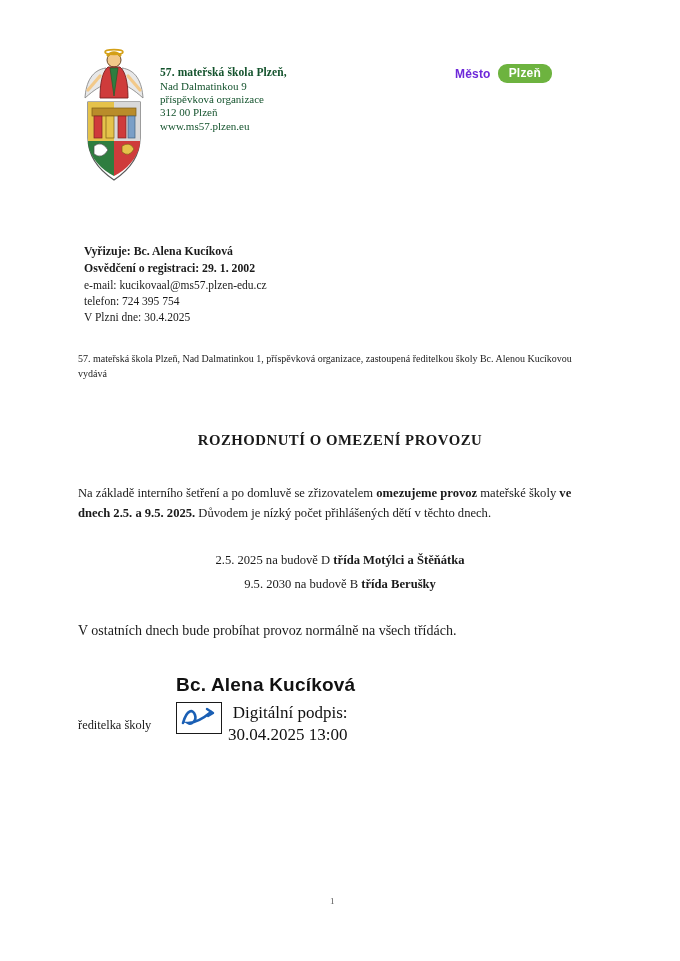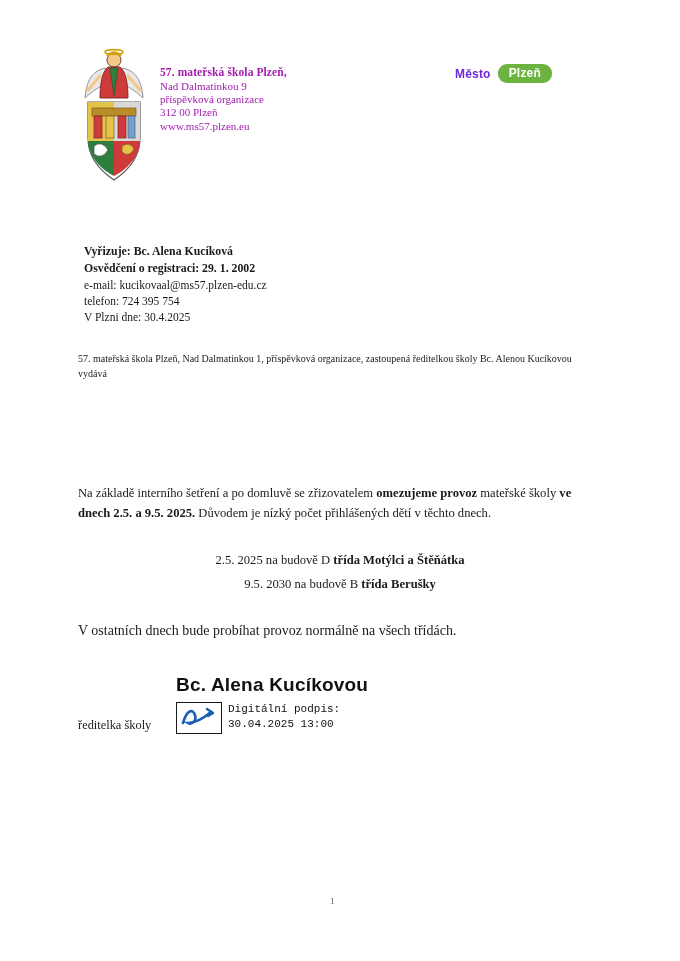--- a/index.html
+++ b/index.html
@@ -38,21 +38,21 @@
     width: 72px;
     height: 148px;
   }
 
   .school-block {
     position: absolute;
     left: 160px;
     top: 26px;
     width: 220px;
     font-family: "Liberation Serif", serif;
-    color: #a21caf;
+    color: #14532d;
   }
   .school-name {
     font-size: 11.5px;
     font-weight: bold;
     line-height: 1.18;
     letter-spacing: 0.1px;
   }
   .school-line {
     font-size: 11px;
     line-height: 1.22;
@@ -175,24 +175,25 @@
     height: 32px;
     border: 1.4px solid #1a1a1a;
     box-sizing: border-box;
   }
   .sig-box svg { display: block; }
 
   .sig-meta {
     position: absolute;
     left: 228px;
     top: 702px;
-    font-family: Liberation Mono, monospace;
-    font-size: 11px;
+    font-family: Liberation Serif, serif;
+    font-size: 17px;
     line-height: 1.32;
     color: #111111;
+    text-align: right;
   }
 
   .page-mark {
     position: absolute;
     left: 330px;
     top: 896px;
     font-size: 9px;
     color: #555;
   }
 </style>
@@ -255,39 +256,40 @@
   <div class="contact">
     <div class="b">Vyřizuje: Bc. Alena Kucíková</div>
     <div class="b">Osvědčení o registraci: 29. 1. 2002</div>
     <div>e-mail: kucikovaal@ms57.plzen-edu.cz</div>
     <div>telefon: 724 395 754</div>
     <div>V Plzni  dne:  30.4.2025</div>
   </div>
 
   <div class="intro">57. mateřská škola Plzeň, Nad Dalmatinkou 1, příspěvková organizace, zastoupená ředitelkou školy Bc. Alenou Kucíkovou vydává</div>
 
+  <div class="title">ROZHODNUTÍ O OMEZENÍ PROVOZU</div>
 
   <div class="para1">
     <span>Na základě interního šetření a po domluvě se zřizovatelem </span><b>omezujeme provoz</b><span> mateřské školy </span><b>ve dnech 2.5. a 9.5. 2025.</b><span>   Důvodem je nízký počet přihlášených dětí v těchto dnech.</span>
   </div>
 
 
   <div class="centered-line c2">
     <span>2.5. 2025 na budově D </span><b>třída Motýlci a Štěňátka</b>
   </div>
 
   <div class="centered-line c3">
     <span>9.5. 2030 na budově B </span><b>třída Berušky</b>
   </div>
 
   <div class="para2">V ostatních dnech bude probíhat provoz normálně na všech třídách.</div>
 
   <div class="sig-label">ředitelka školy</div>
 
-  <div class="sig-name">Bc. Alena Kucíkovou</div>
+  <div class="sig-name">Bc. Alena Kucíková</div>
 
   <div class="sig-box">
     <svg width="44" height="30" viewBox="0 0 44 30">
       <path d="M6 20 C10 6 16 6 18 12 C20 18 14 22 11 20 C20 20 28 14 34 9" fill="none" stroke="#1a5fb4" stroke-width="2.6" stroke-linecap="round"></path>
       <path d="M30 6 L36 10 L31 13" fill="none" stroke="#1a5fb4" stroke-width="2.4" stroke-linecap="round" stroke-linejoin="round"></path>
     </svg>
   </div>
 
   <div class="sig-meta">
     <div>Digitální podpis:</div>

